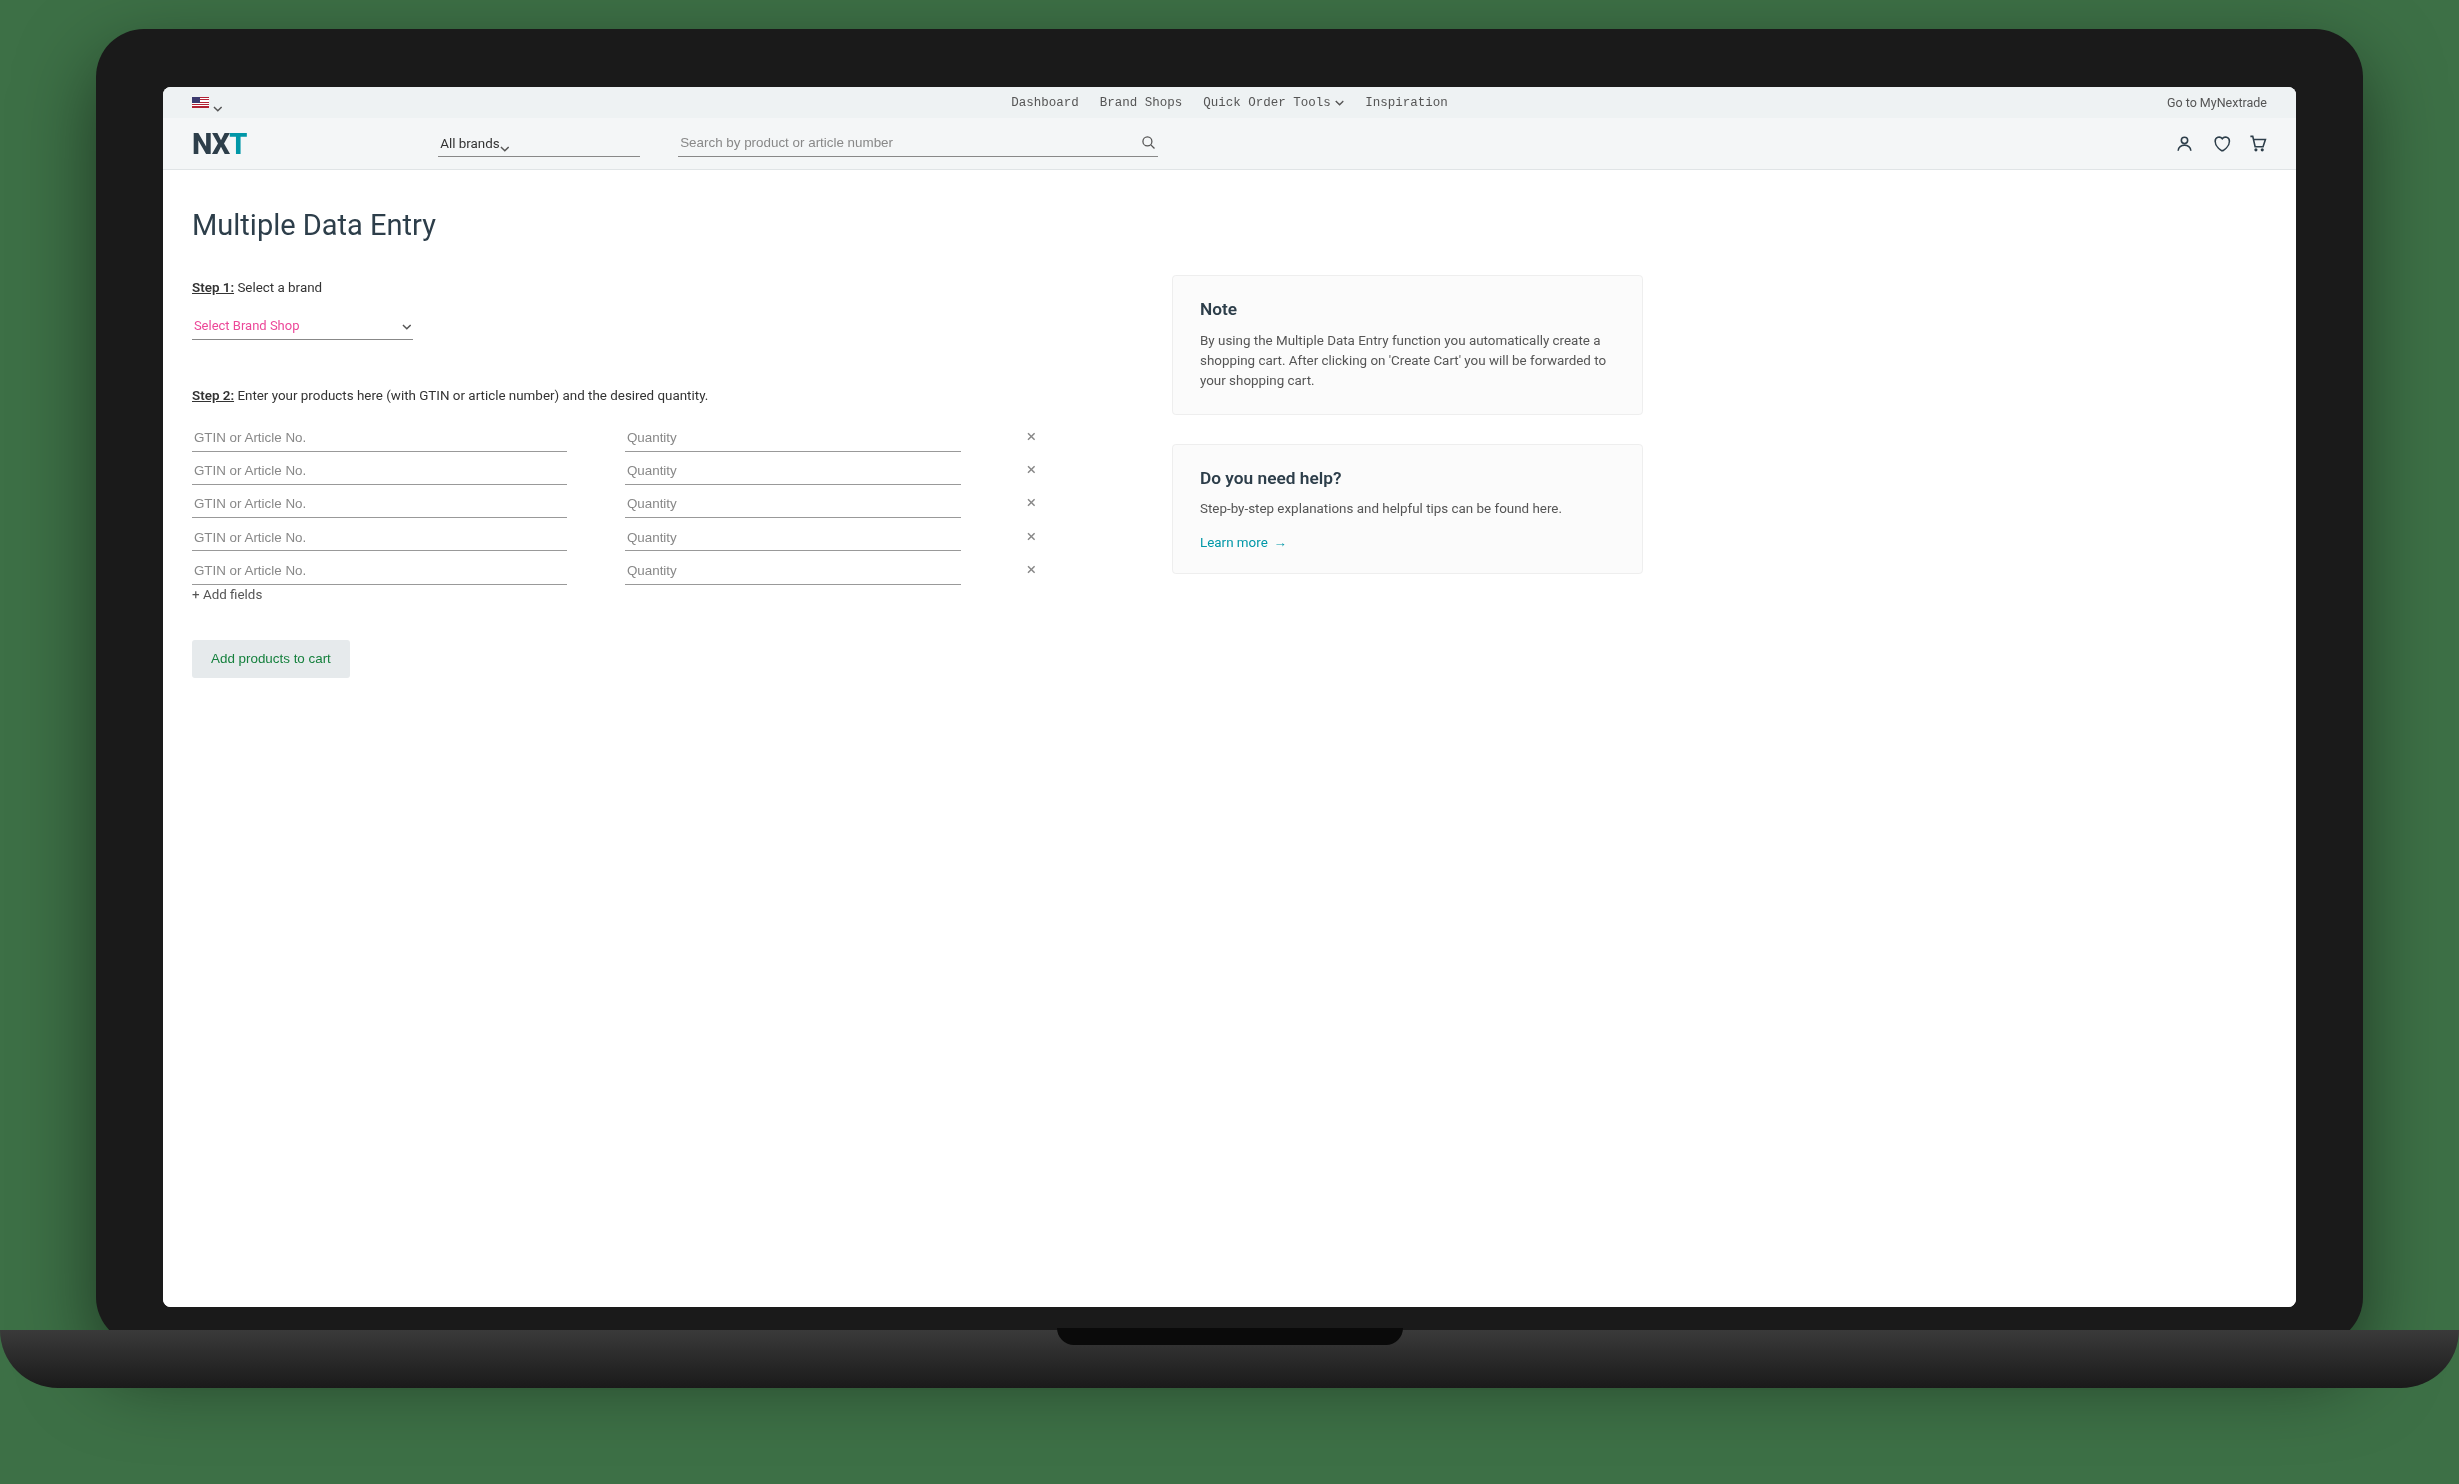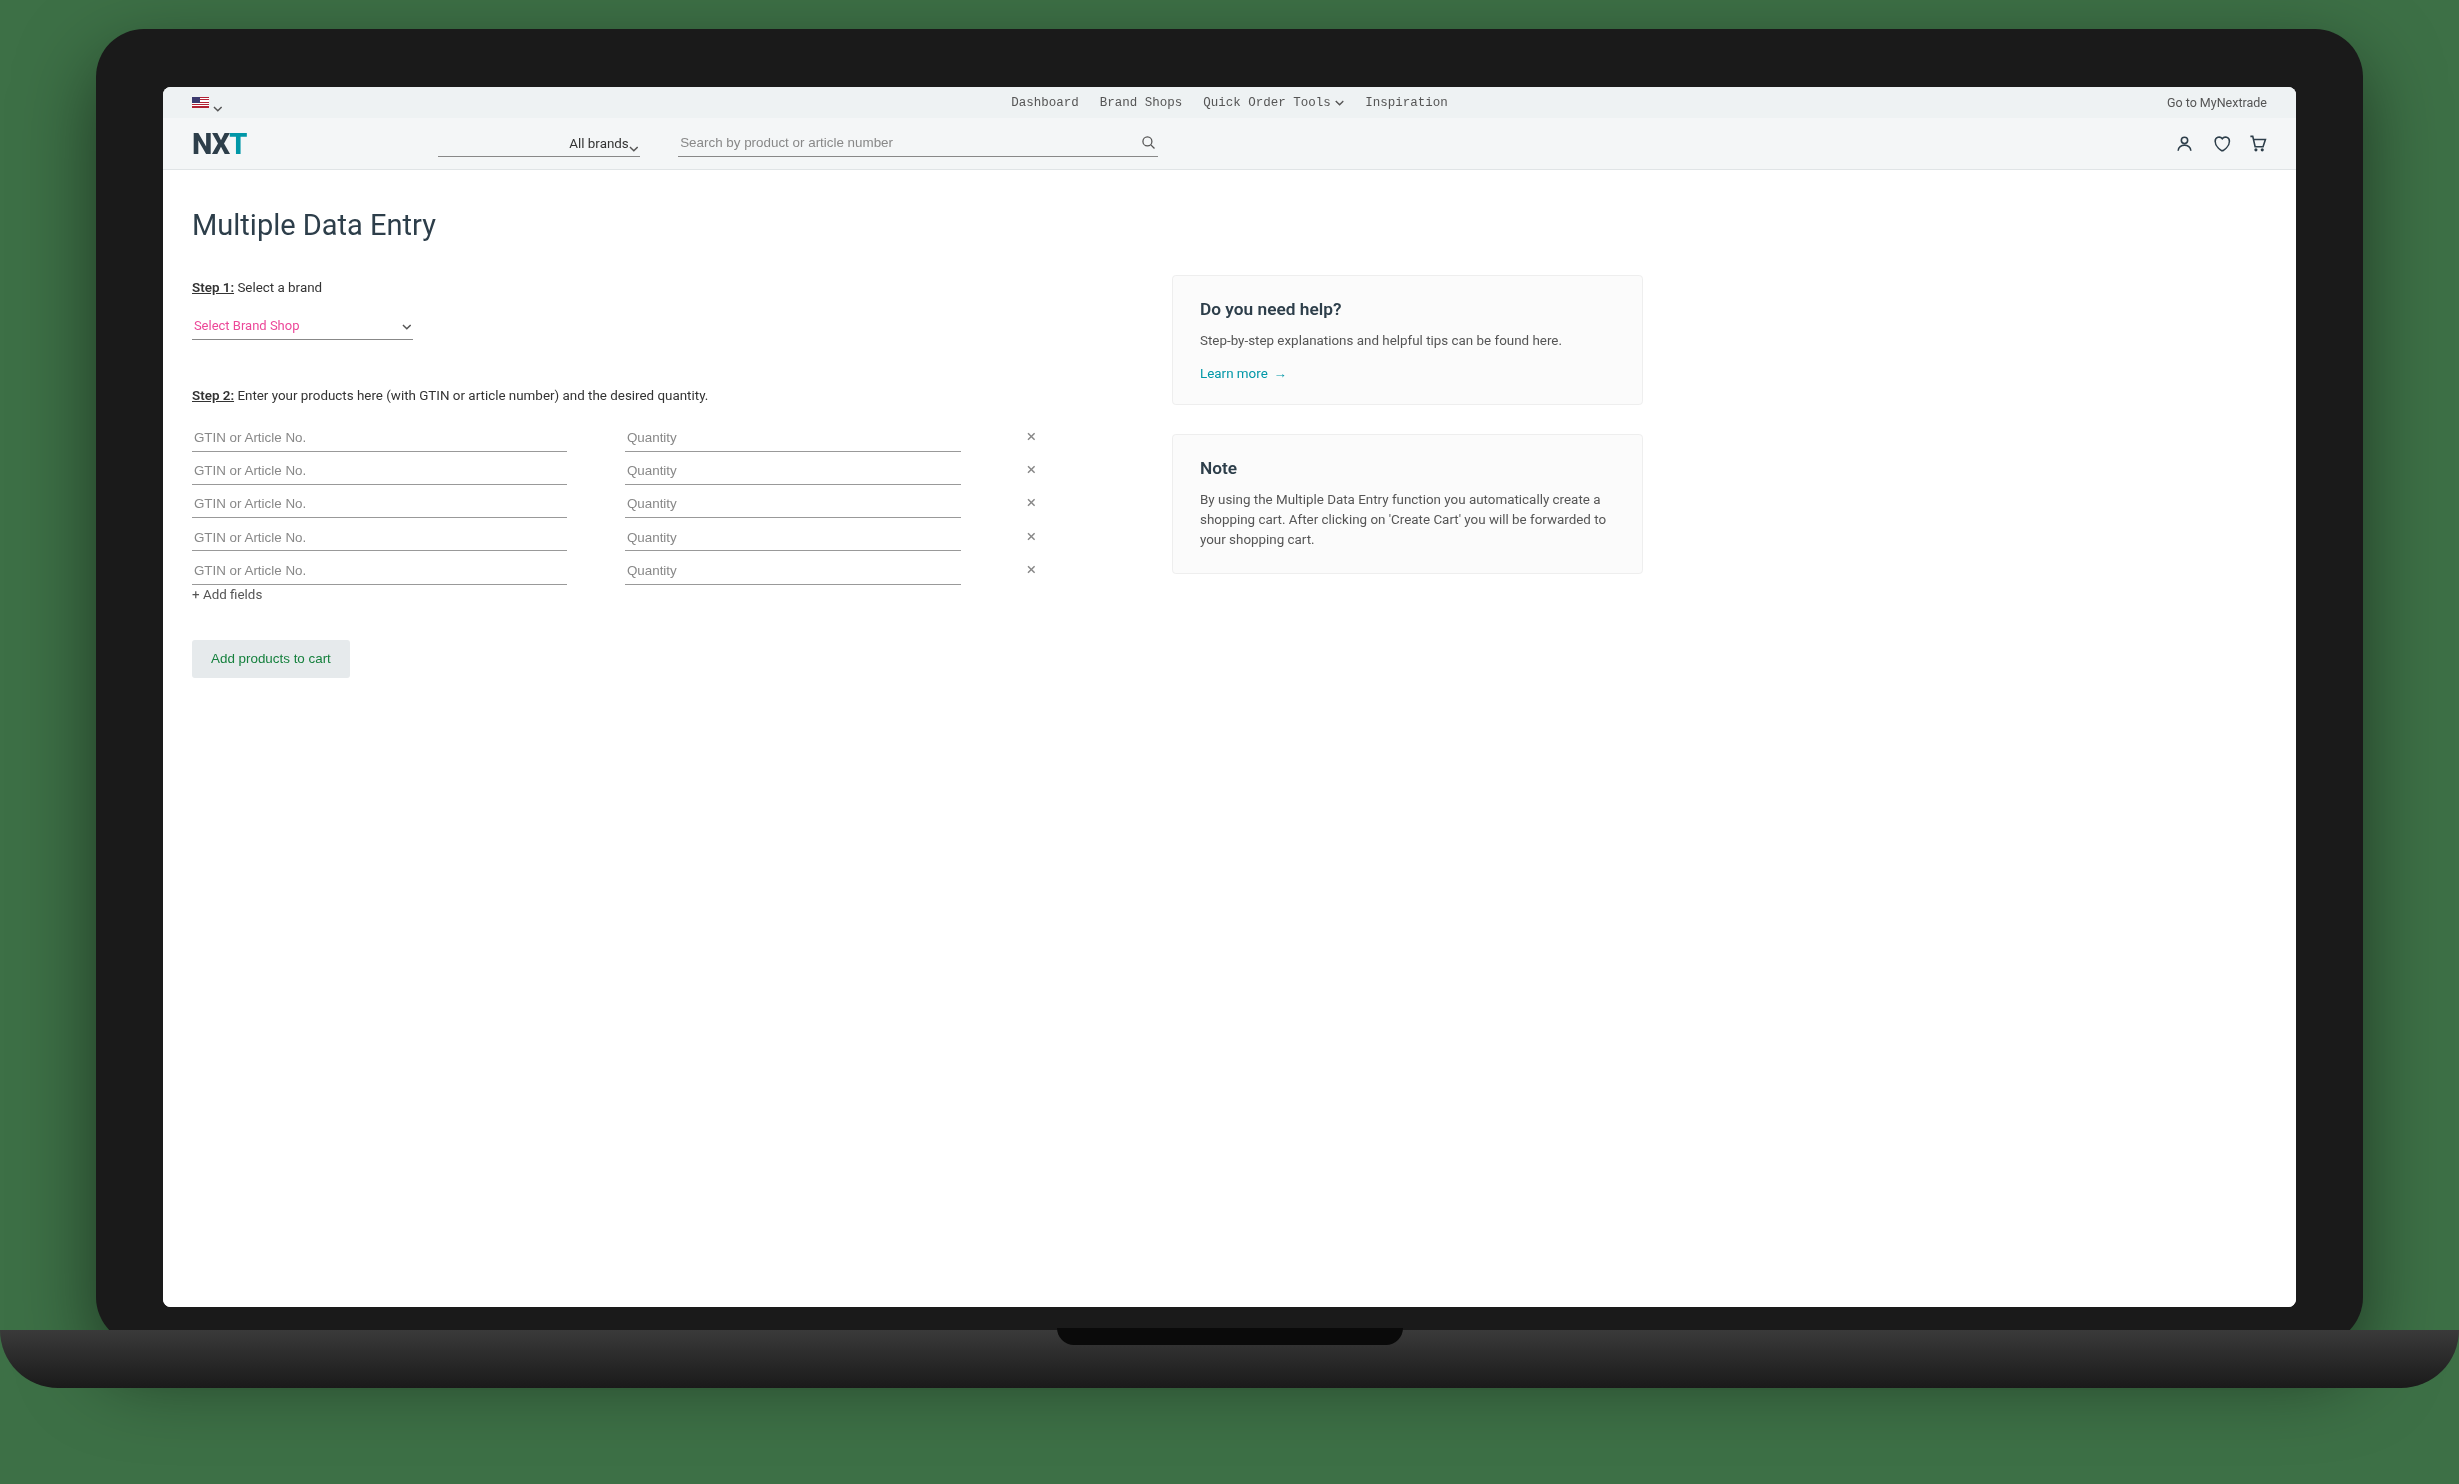--- a/index.html
+++ b/index.html
@@ -108,21 +108,21 @@
     font-weight: 800;
     letter-spacing: -1px;
   }
   .logo-nx { color: #2d3e4a; }
   .logo-t { color: #0097a7; }
   .brand-filter {
     margin-left: 192px;
     width: 202px;
     display: flex;
     align-items: center;
-    justify-content: flex-end;
+    justify-content: flex-start;
     border-bottom: 1px solid #888;
     padding: 5.8px 1.9px;
     font-size: 13.4px;
     color: #333;
     cursor: pointer;
   }
   .search-bar {
     margin-left: 38px;
     width: 480px;
     display: flex;
@@ -366,31 +366,31 @@
             </div>
           </div>
 
         <div class="add-fields">+ Add fields</div>
 
         <button class="add-to-cart-btn">Add products to cart</button>
       </div>
 
       <div class="side-col">
         <div class="card">
+          <div class="card-title">Note</div>
+          <div class="card-text">By using the Multiple Data Entry function you automatically create a shopping cart. After clicking on 'Create Cart' you will be forwarded to your shopping cart.</div>
+        </div>
+        <div class="card">
           <div class="card-title">Do you need help?</div>
           <div class="card-text">Step-by-step explanations and helpful tips can be found here.</div>
           <div class="learn-more">
             <span>Learn more</span>
             <span>→</span>
           </div>
         </div>
-        <div class="card">
-          <div class="card-title">Note</div>
-          <div class="card-text">By using the Multiple Data Entry function you automatically create a shopping cart. After clicking on 'Create Cart' you will be forwarded to your shopping cart.</div>
-        </div>
       </div>
     </div>
 
   </div>
 </div>
 <div class="laptop-base"></div>
 <div class="laptop-notch"></div>
 
 
 </body></html>

